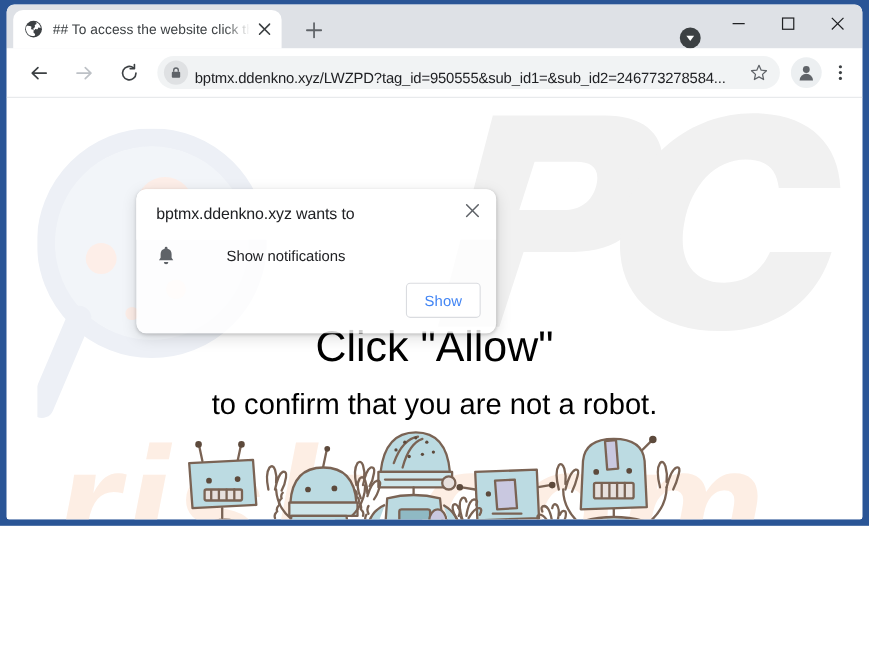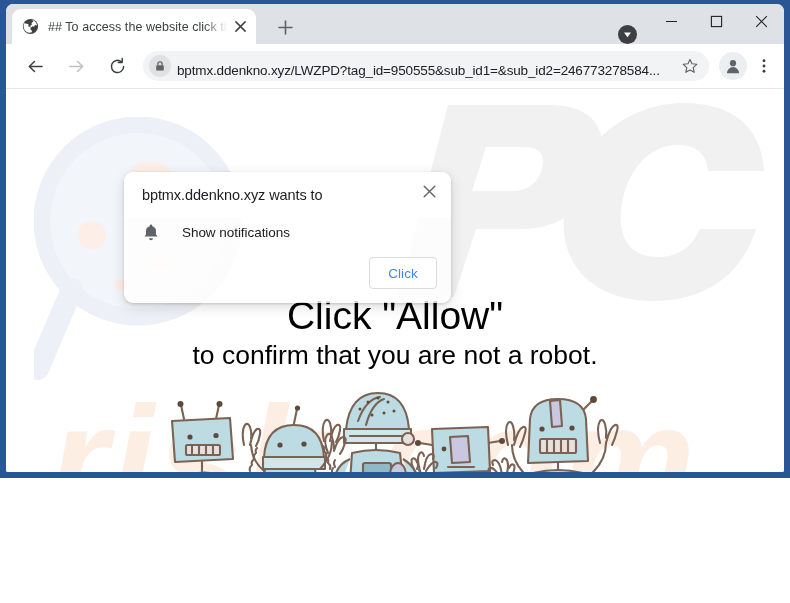--- a/index.html
+++ b/index.html
@@ -245,21 +245,21 @@
     font-size: 39px;
     line-height: 46px;
     font-weight: normal;
     margin: 0;
     letter-spacing: 0px;
   }
   .headline-2 {
     font-size: 26.5px;
     line-height: 33px;
     font-weight: normal;
-    margin: 0;
+    margin: 12px;
     letter-spacing: 0px;
   }
 
   
   .robots {
     position: absolute;
     left: 50%;
     transform: translateX(-50%);
     top: 298px;
     width: 470px;
@@ -317,20 +317,21 @@
     width: 18px;
     height: 18px;
     margin-right: 22px;
     display: block;
     flex: 0 0 18px;
   }
   .perm-rowlabel {
     font-size: 13.5px;
     color: #202124;
     letter-spacing: -0.05px;
+    margin-left: 24px;
   }
   .perm-actions {
     position: absolute;
     right: 14px;
     bottom: 14px;
     display: flex;
     gap: 9px;
   }
   .perm-btn {
     min-width: 68px;
@@ -656,19 +657,19 @@
           <span class="perm-bell">
             <svg width="18" height="18" viewBox="0 0 18 18">
               <path d="M9 1.4 a1.3 1.3 0 0 1 1.3 1.3 v0.5 a5 5 0 0 1 3.7 4.8 v3.4 l1.5 2.2 h-13 l1.5 -2.2 v-3.4 a5 5 0 0 1 3.7 -4.8 v-0.5 A1.3 1.3 0 0 1 9 1.4 z" fill="#5f6368"></path>
               <path d="M7 15.2 h4 a2 2 0 0 1 -4 0 z" fill="#5f6368"></path>
             </svg>
           </span>
           <span class="perm-rowlabel">Show notifications</span>
         </div>
 
         <div class="perm-actions">
-          <button class="perm-btn">Click</button>
+          <button class="perm-btn">Show</button>
         </div>
       </div>
 
     </div>
   </div>
 </div>
 
 </body></html>

